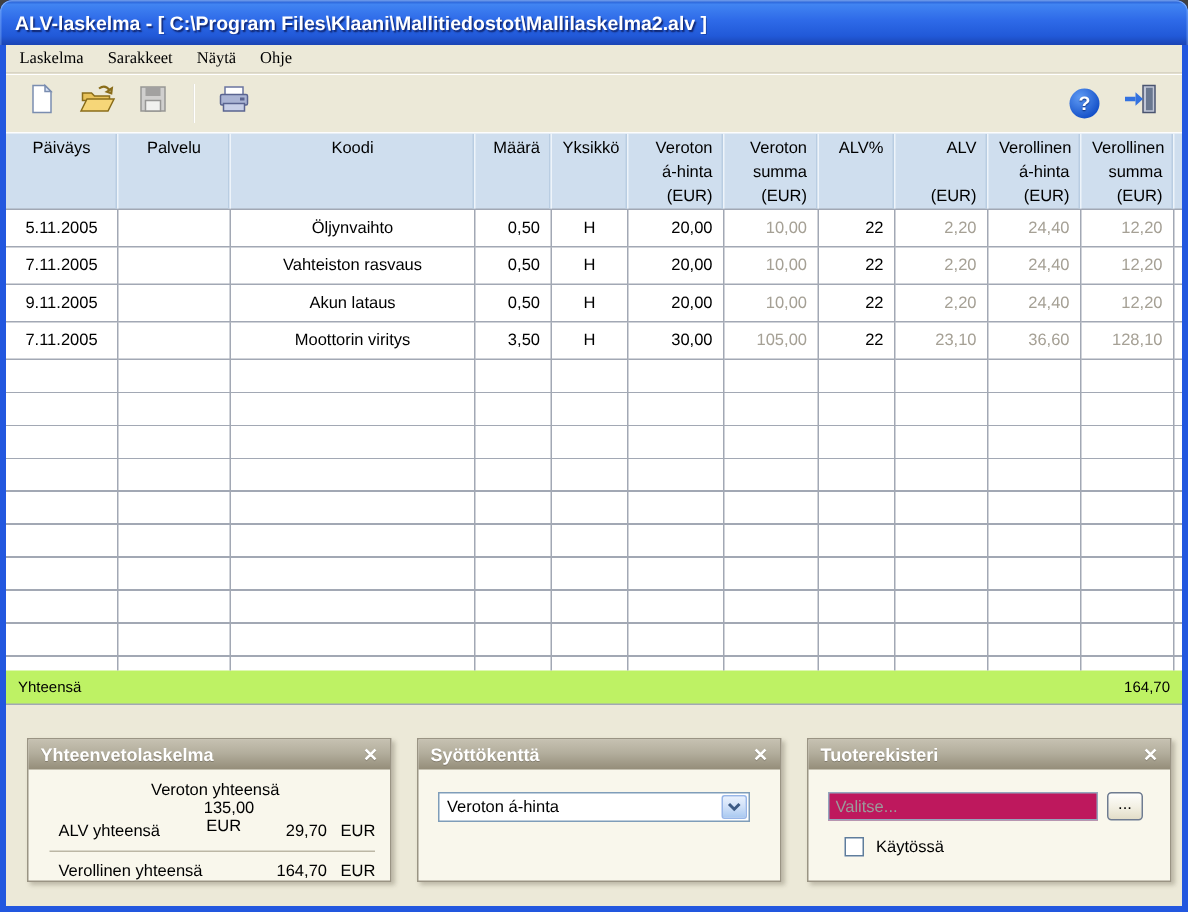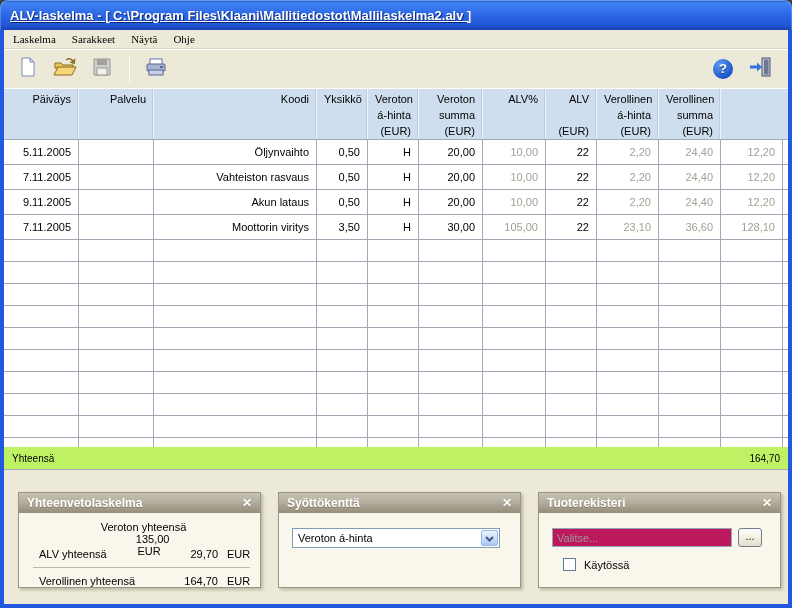--- a/index.html
+++ b/index.html
@@ -19,21 +19,21 @@
     position: absolute; left: 0; top: 0; right: 0; height: 30px;
     border-radius: 8px 8px 0 0;
     background: linear-gradient(180deg, #1f51c8 0%, #4184f2 10%, #2e6ae8 45%, #2159d8 80%, #1a44b4 100%);
     box-shadow: inset 0 1px 0 rgba(160,200,255,.55), inset 1px 0 0 rgba(160,200,255,.35), inset -1px 0 0 rgba(160,200,255,.35);
     display: flex; align-items: center;
     padding: 0 10px;
   }
   .titlebar .title-text {
     color: #fff; font-size: 13px; font-weight: bold;
     text-shadow: 1px 1px 1px #10256e;
-    white-space: nowrap; overflow: hidden; text-decoration: underline;
+    white-space: nowrap; overflow: hidden;
   }
   
   .client {
     position: absolute; left: 4px; top: 30px; right: 4px; bottom: 4px;
     background: #ece9d8; overflow: hidden;
   }
   
   .menubar {
     height: 18px; display: flex; align-items: center;
     font-size: 11px; color: #000; padding-left: 1px;
@@ -80,21 +80,21 @@
   }
   .hcell.filler { border-right: none; box-shadow: none; }
   .row { height: 25px; }
   .cell {
     font-size: 11px; line-height: 24px; height: 25px;
     padding: 0 7px; overflow: hidden; white-space: nowrap;
     border-right: 1px solid #a2a8b4; border-bottom: 1px solid #a2a8b4;
     color: #000;
   }
   .cell.filler { border-right: none; }
-  .al { text-align: right; }
+  .al { text-align: center; }
   .ar { text-align: right; }
   .mut { color: #a5a095; }
   .empty-grid {
     height: 207px;
     background: repeating-linear-gradient(to bottom, #ffffff 0px, #ffffff 21px, #a2a8b4 21px, #a2a8b4 22px);
   }
   .ecol { border-right: 1px solid #a2a8b4; }
   .ecol.filler { border-right: none; }
   
   .totals-bar {
@@ -233,20 +233,21 @@
         </span>
       </div>
     </div>
 
     <div class="grid-area">
 
       <div class="grid-header grid-cols">
         <div class="hcell al">Päiväys</div>
         <div class="hcell al">Palvelu</div>
         <div class="hcell al">Koodi</div>
+        <div class="hcell ar">Määrä</div>
         <div class="hcell al">Yksikkö</div>
         <div class="hcell ar">Veroton
 á-hinta
 (EUR)</div>
         <div class="hcell ar">Veroton
 summa
 (EUR)</div>
         <div class="hcell ar">ALV%</div>
         <div class="hcell ar">ALV
 

